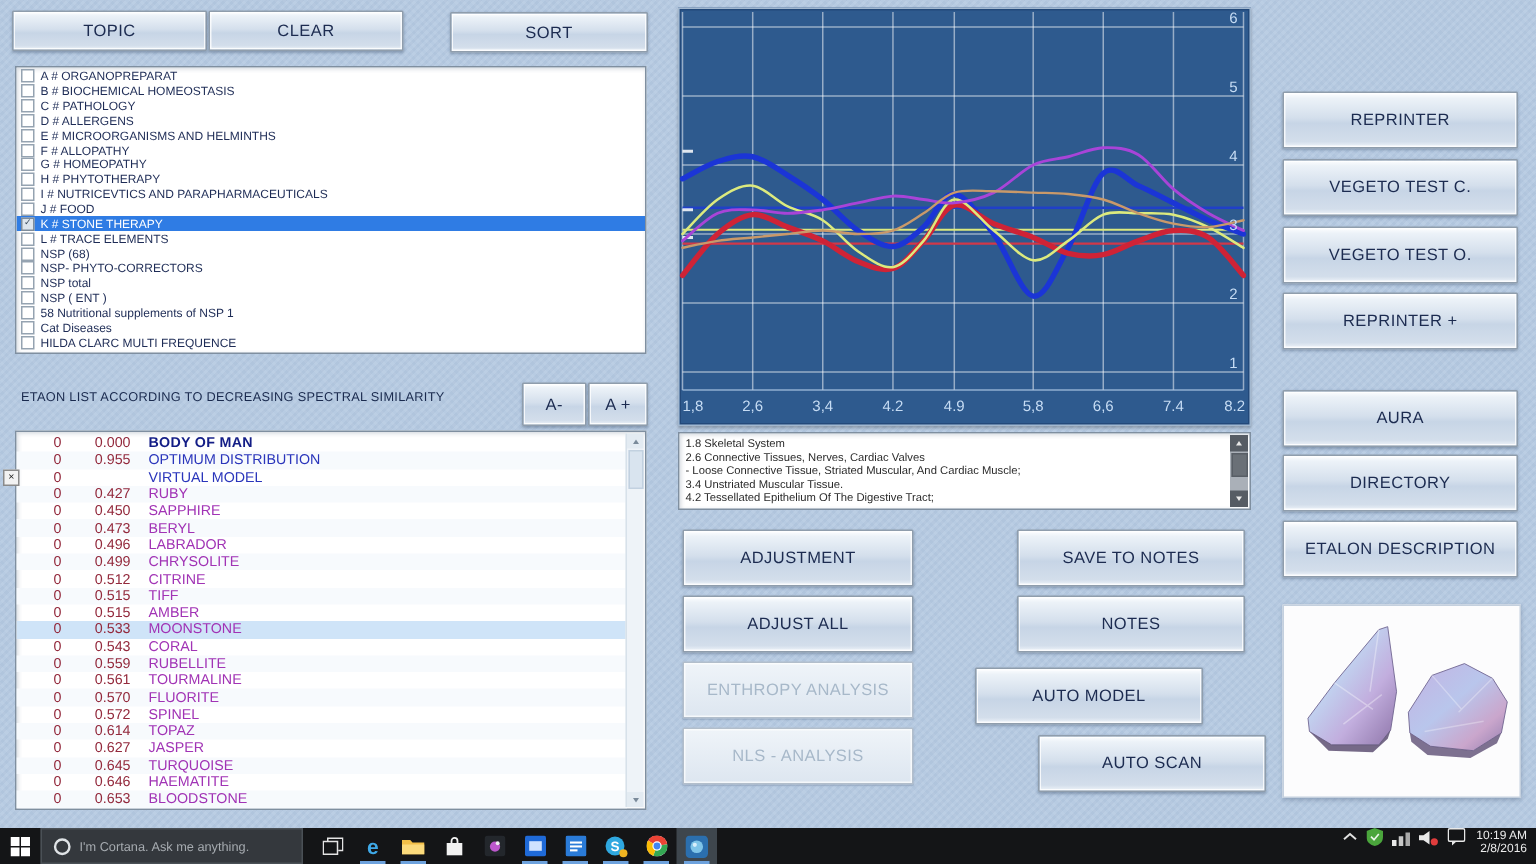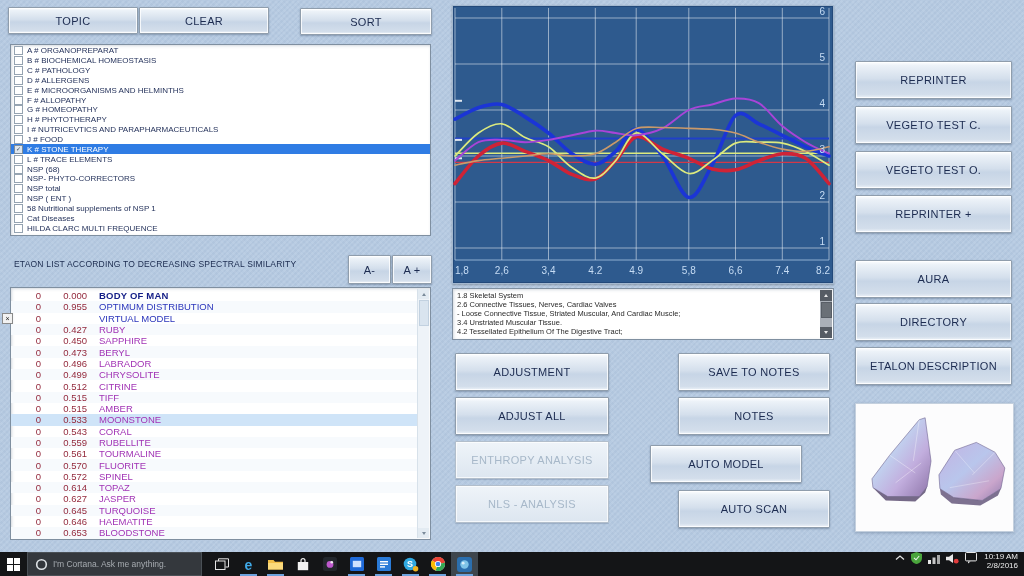--- a/index.html
+++ b/index.html
@@ -376,21 +376,21 @@
   <div class="btn" style="left:855px;top:303px;width:155px;height:36px">DIRECTORY</div>
   <div class="btn" style="left:855px;top:347px;width:155px;height:36px">ETALON DESCRIPTION</div>
 
   <div class="btn" style="left:455px;top:353px;width:152px;height:36px">ADJUSTMENT</div>
   <div class="btn" style="left:455px;top:397px;width:152px;height:36px">ADJUST ALL</div>
   <div class="btn disabled" style="left:455px;top:441px;width:152px;height:36px">ENTHROPY ANALYSIS</div>
   <div class="btn disabled" style="left:455px;top:485px;width:152px;height:36px">NLS - ANALYSIS</div>
   <div class="btn" style="left:678px;top:353px;width:150px;height:36px">SAVE TO NOTES</div>
   <div class="btn" style="left:678px;top:397px;width:150px;height:36px">NOTES</div>
   <div class="btn" style="left:650px;top:445px;width:150px;height:36px">AUTO MODEL</div>
-  <div class="btn" style="left:678px;top:490px;width:150px;height:36px">AUTO SCAN</div>
+  <div class="btn" style="left:692px;top:490px;width:150px;height:36px">AUTO SCAN</div>
 
   <div id="photo-panel">
     <svg viewBox="0 0 157 127" width="155" height="125">
       <defs>
         <linearGradient id="st1" x1="0" y1="0" x2="1" y2="1">
           <stop offset="0" stop-color="#93a8d8"></stop>
             <stop offset="0.4" stop-color="#c1cfee"></stop>
           <stop offset="0.65" stop-color="#c2aede"></stop>
             <stop offset="1" stop-color="#8d74a8"></stop>
         </linearGradient>

